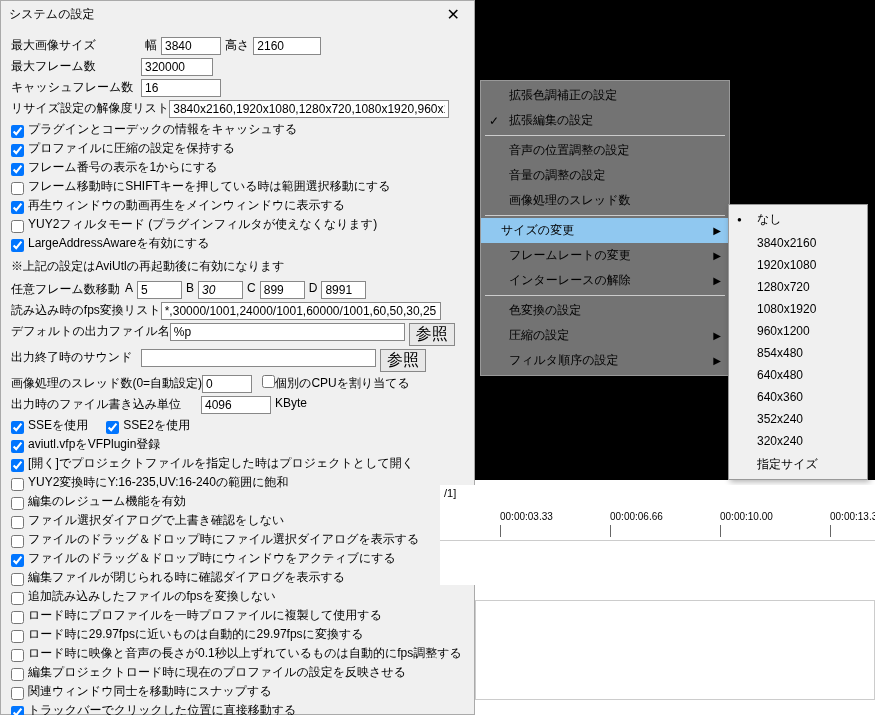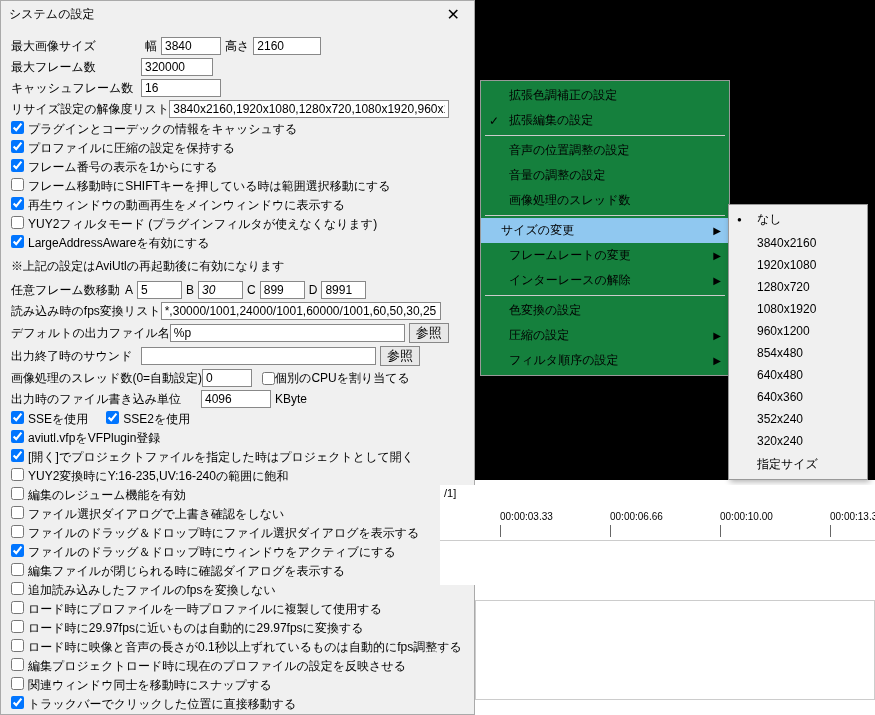--- a/index.html
+++ b/index.html
@@ -1,32 +1,32 @@
 <!DOCTYPE html>
 <html><head>
 <meta charset="utf-8">
 <style>
 * { box-sizing: border-box; margin: 0; padding: 0; }
 body { font-family: "MS UI Gothic", "Meiryo", sans-serif; font-size: 12px; background: #f0f0f0; width: 875px; height: 715px; overflow: hidden; position: relative; }
 .dialog { position: absolute; left: 0; top: 0; width: 475px; height: 715px; background: #f0f0f0; border: 1px solid #aaa; }
 .titlebar { display: flex; justify-content: space-between; align-items: center; padding: 4px 8px; font-size: 12px; }
 .close-x { font-size: 16px; cursor: pointer; padding: 0 6px; }
 .dialog-body { padding: 6px 10px; }
-.row { display: flex; align-items: center; margin: 3px 0; }
+.row { display: flex; align-items: flex-start; margin: 3px 0; }
 .label { min-width: 130px; }
 .sublabel { margin: 0 4px; }
 input[type="text"] { border: 1px solid #888; padding: 1px 3px; font-size: 12px; background: #fff; font-family: inherit; }
-.chk-row { display: flex; align-items: flex-start; margin: 2px 0; }
+.chk-row { display: flex; align-items: flex-end; margin: 2px 0; }
 .chk-row input[type="checkbox"] { margin-right: 4px; }
 .note { margin: 6px 0; }
-.ref-btn { border: 1px solid #888; background: #e8e8e8; padding: 0 6px; font-size: 13px; cursor: pointer; margin-left: 4px; }
+.ref-btn { border: 1px solid #888; background: #e8e8e8; padding: 0 6px; font-size: 16px; cursor: pointer; margin-left: 4px; }
 
 .right-area { position: absolute; left: 475px; top: 0; width: 400px; height: 715px; background: #fff; }
 .preview-bg { position: absolute; left: 0; top: 0; width: 400px; height: 480px; background: #000; }
-.context-menu { position: absolute; left: 480px; top: 80px; width: 250px; background: #15803d; border: 1px solid #999; box-shadow: 2px 2px 6px rgba(0,0,0,0.3); padding: 2px 0; }
+.context-menu { position: absolute; left: 480px; top: 80px; width: 250px; background: #737373; border: 1px solid #999; box-shadow: 2px 2px 6px rgba(0,0,0,0.3); padding: 2px 0; }
 .menu-item { display: flex; align-items: center; padding: 4px 24px 4px 28px; cursor: pointer; position: relative; }
 .menu-item.checked::before { content: "✓"; position: absolute; left: 8px; color: #000; }
 .menu-item.highlighted { background: #90c8f0; padding-left: 20px; }
 .menu-item .arrow { position: absolute; right: 8px; font-size: 10px; }
 .submenu { position: absolute; left: 728px; top: 204px; width: 140px; background: #f0f0f0; border: 1px solid #999; box-shadow: 2px 2px 6px rgba(0,0,0,0.3); padding: 2px 0; }
 .submenu .menu-item.radio-sel::before { content: "●"; position: absolute; left: 8px; font-size: 8px; }
 
 .timeline-area { position: absolute; left: 440px; top: 485px; width: 435px; height: 100px; background: #fff; }
 .timeline-label { font-size: 11px; padding: 2px 4px; }
 .ruler { position: relative; height: 30px; border-bottom: 1px solid #ccc; margin-top: 10px; }

